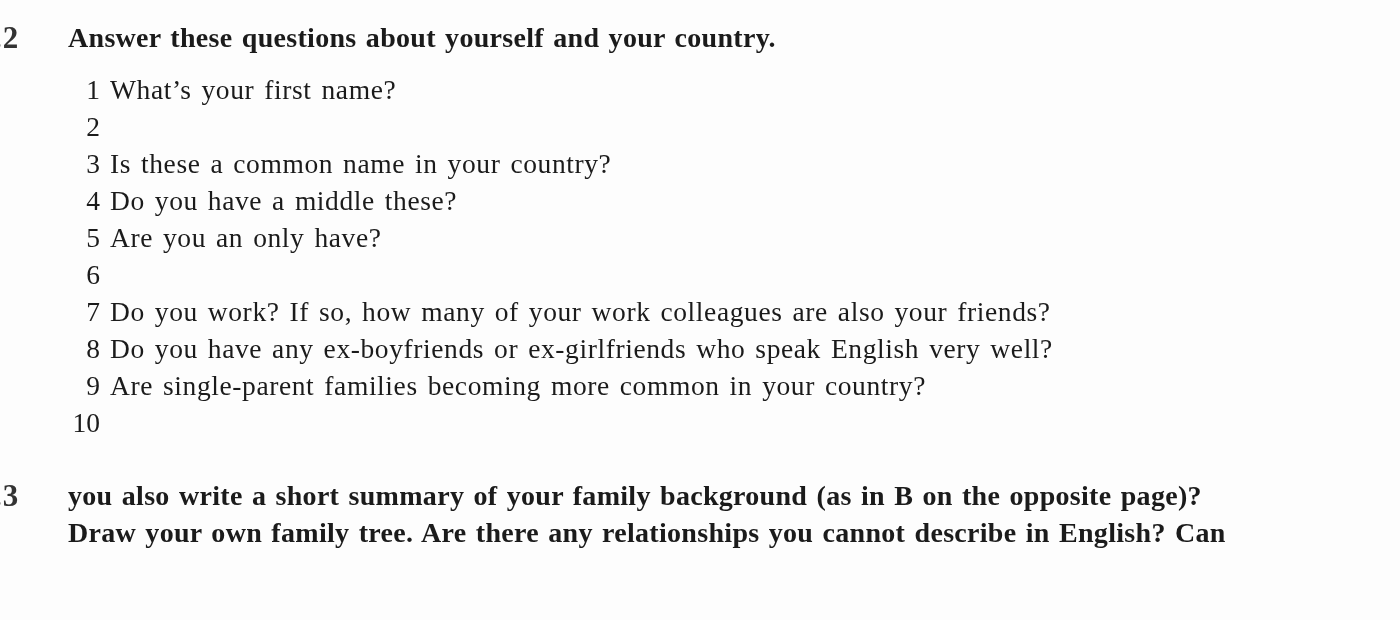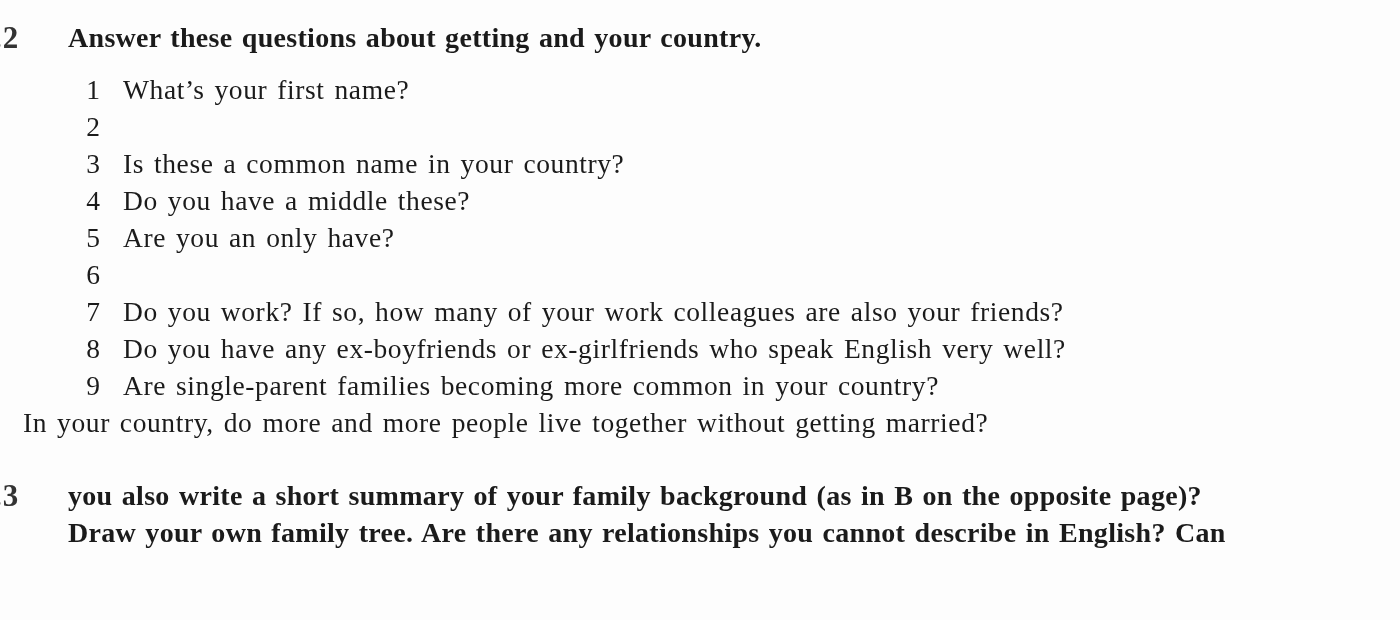--- a/index.html
+++ b/index.html
@@ -58,34 +58,34 @@
     height: 37px;
     line-height: 37px;
     font-size: 27.5px;
   }
   .q-num {
     width: 100px;
     text-align: right;
     flex: 0 0 100px;
   }
   .q-text {
-    margin-left: 23px;
+    margin-left: 10px;
     letter-spacing: 0.6px;
     word-spacing: 2.5px;
     white-space: nowrap;
   }
 </style>
 </head>
 <body>
 
 <div class="page">
 
   <div class="ex-marker marker-2">.2</div>
 
-  <div class="instruction instr-2">Answer these questions about getting and your country.</div>
+  <div class="instruction instr-2">Answer these questions about yourself and your country.</div>
 
   <ol class="questions">
     <li class="q-row">
       <span class="q-num">1</span>
       <span class="q-text">What’s your first name?</span>
     </li>
     <li class="q-row">
       <span class="q-num">2</span>
     </li>
     <li class="q-row">
@@ -109,21 +109,21 @@
     </li>
     <li class="q-row">
       <span class="q-num">8</span>
       <span class="q-text">Do you have any ex-boyfriends or ex-girlfriends who speak English very well?</span>
     </li>
     <li class="q-row">
       <span class="q-num">9</span>
       <span class="q-text">Are single-parent families becoming more common in your country?</span>
     </li>
     <li class="q-row">
-      <span class="q-text">In your country, do more and more people live together without getting married?</span>
+      <span class="q-num">10</span>
     </li>
   </ol>
 
   <div class="ex-marker marker-3">.3</div>
 
   <div class="instruction instr-3">
     <div>you also write a short summary of your family background (as in B on the opposite page)?</div>
     <div>Draw your own family tree. Are there any relationships you cannot describe in English? Can</div>
   </div>
 

